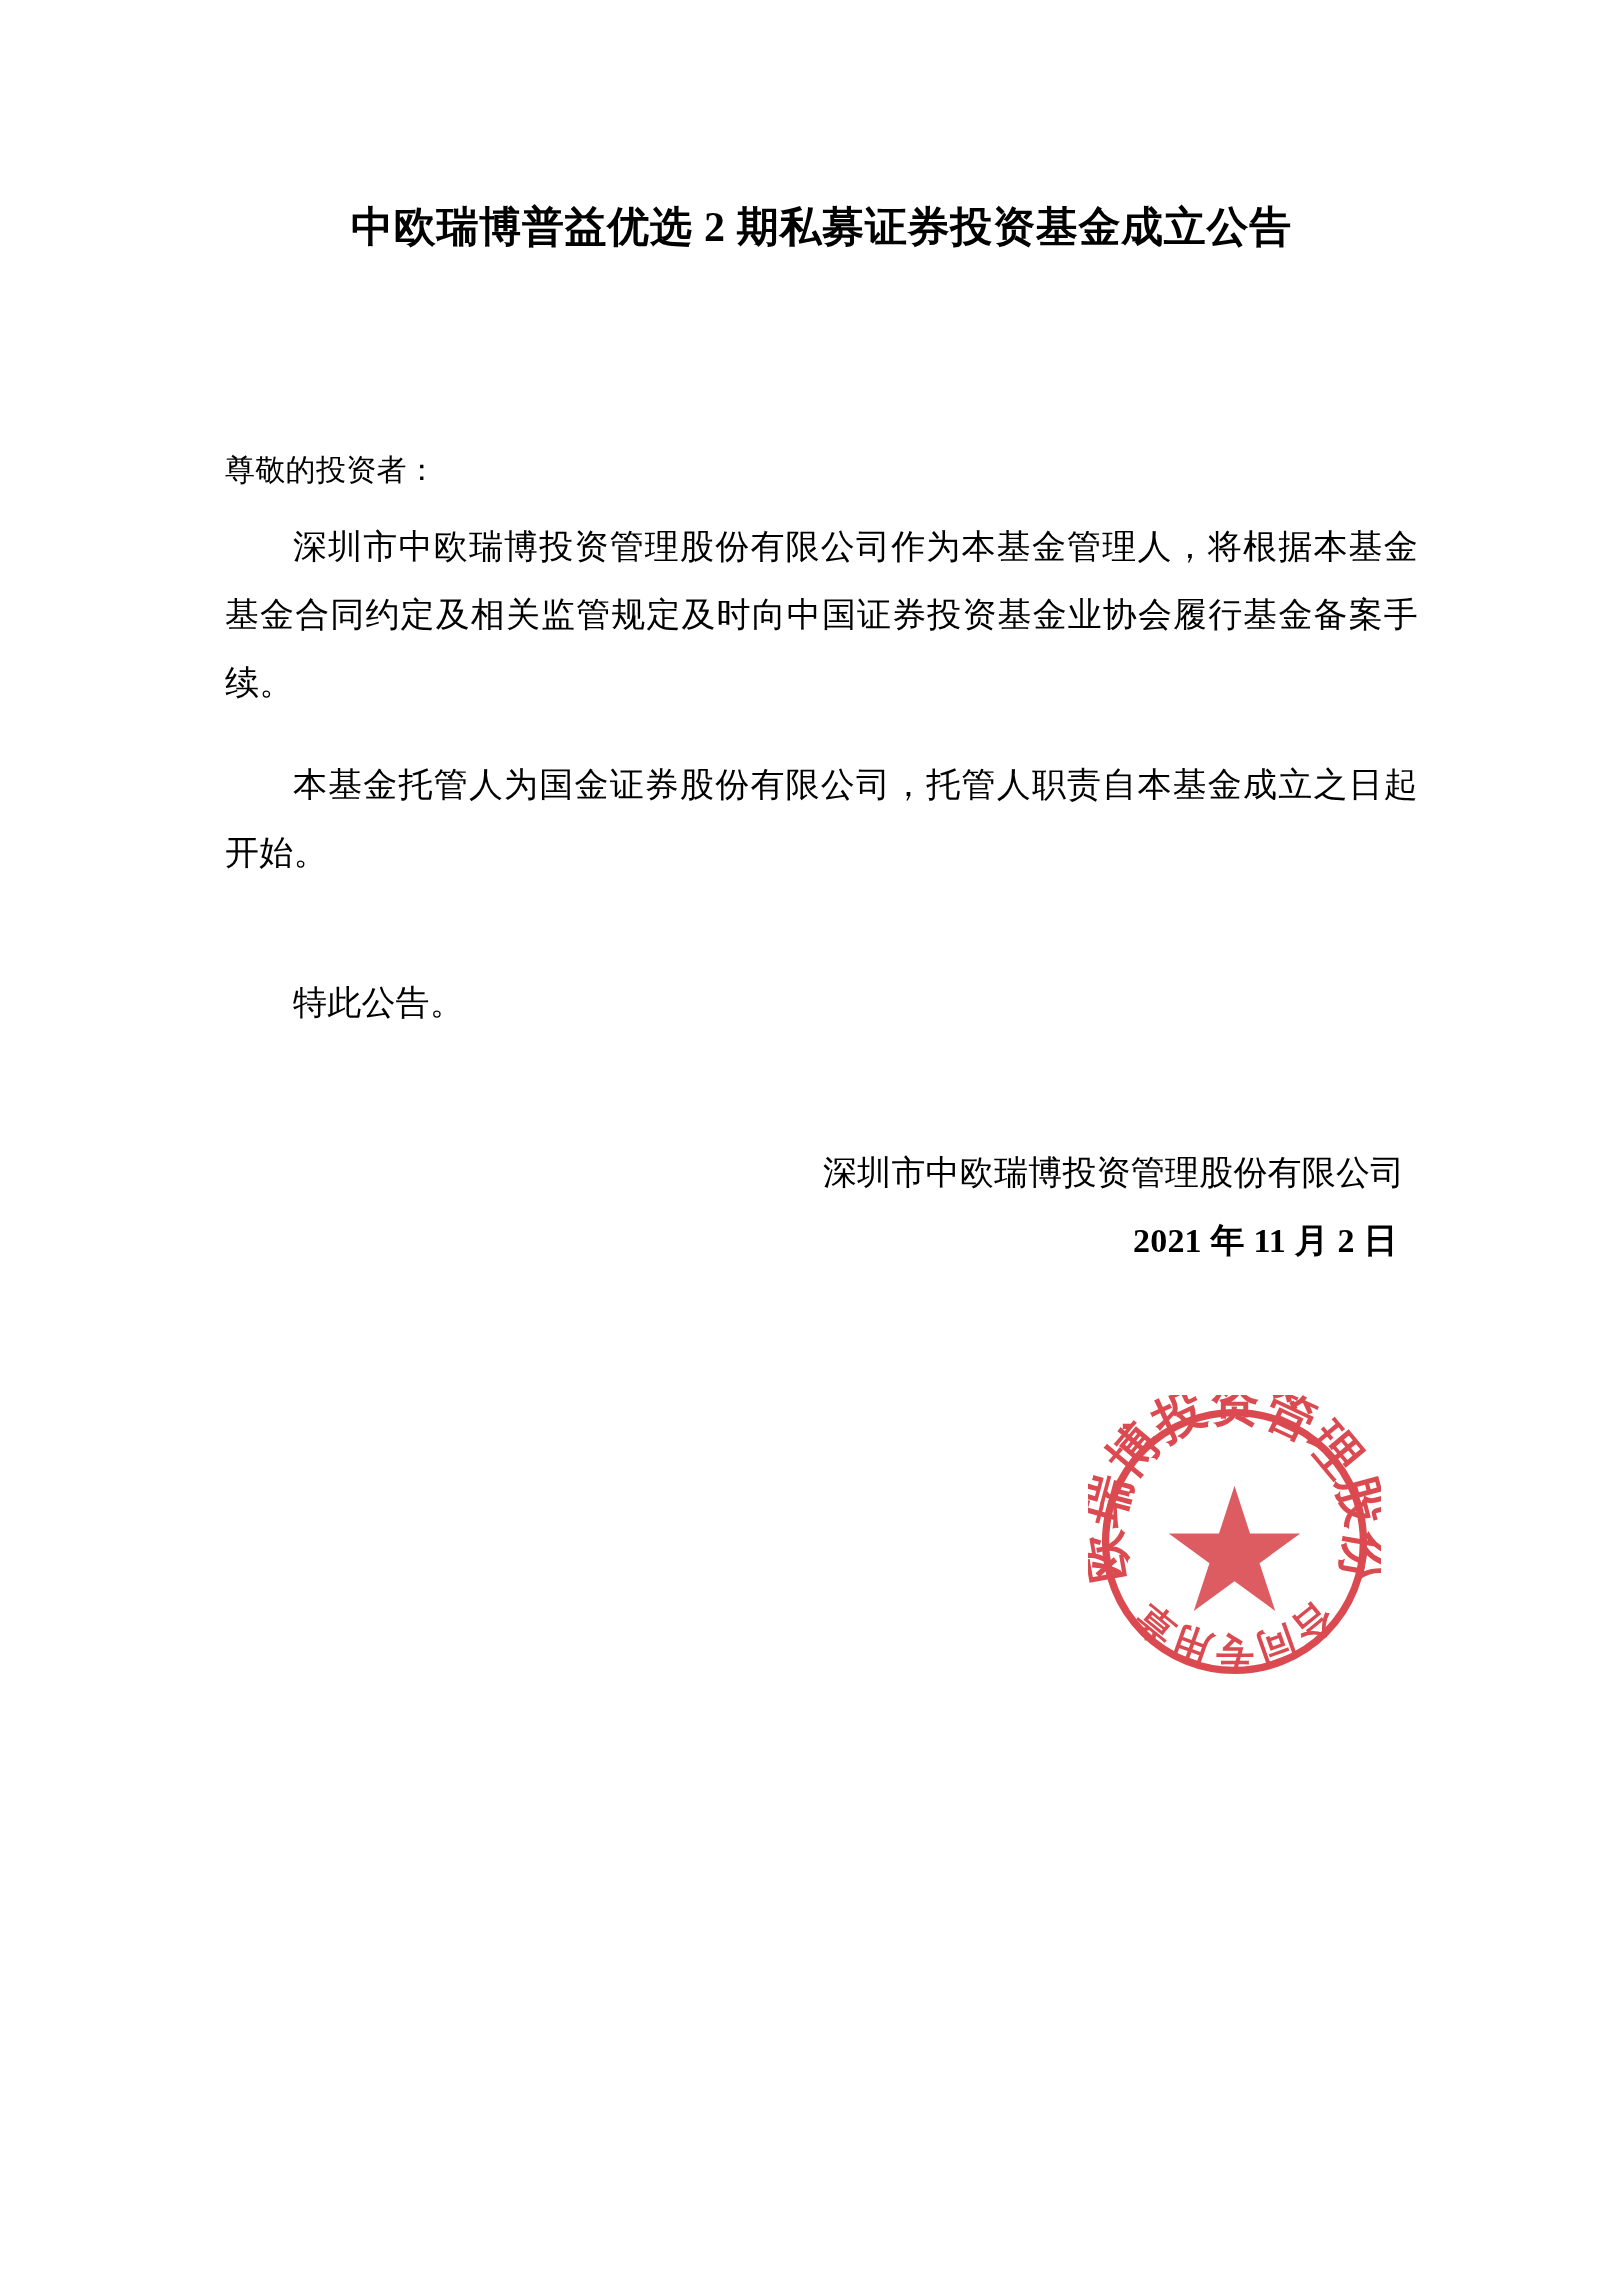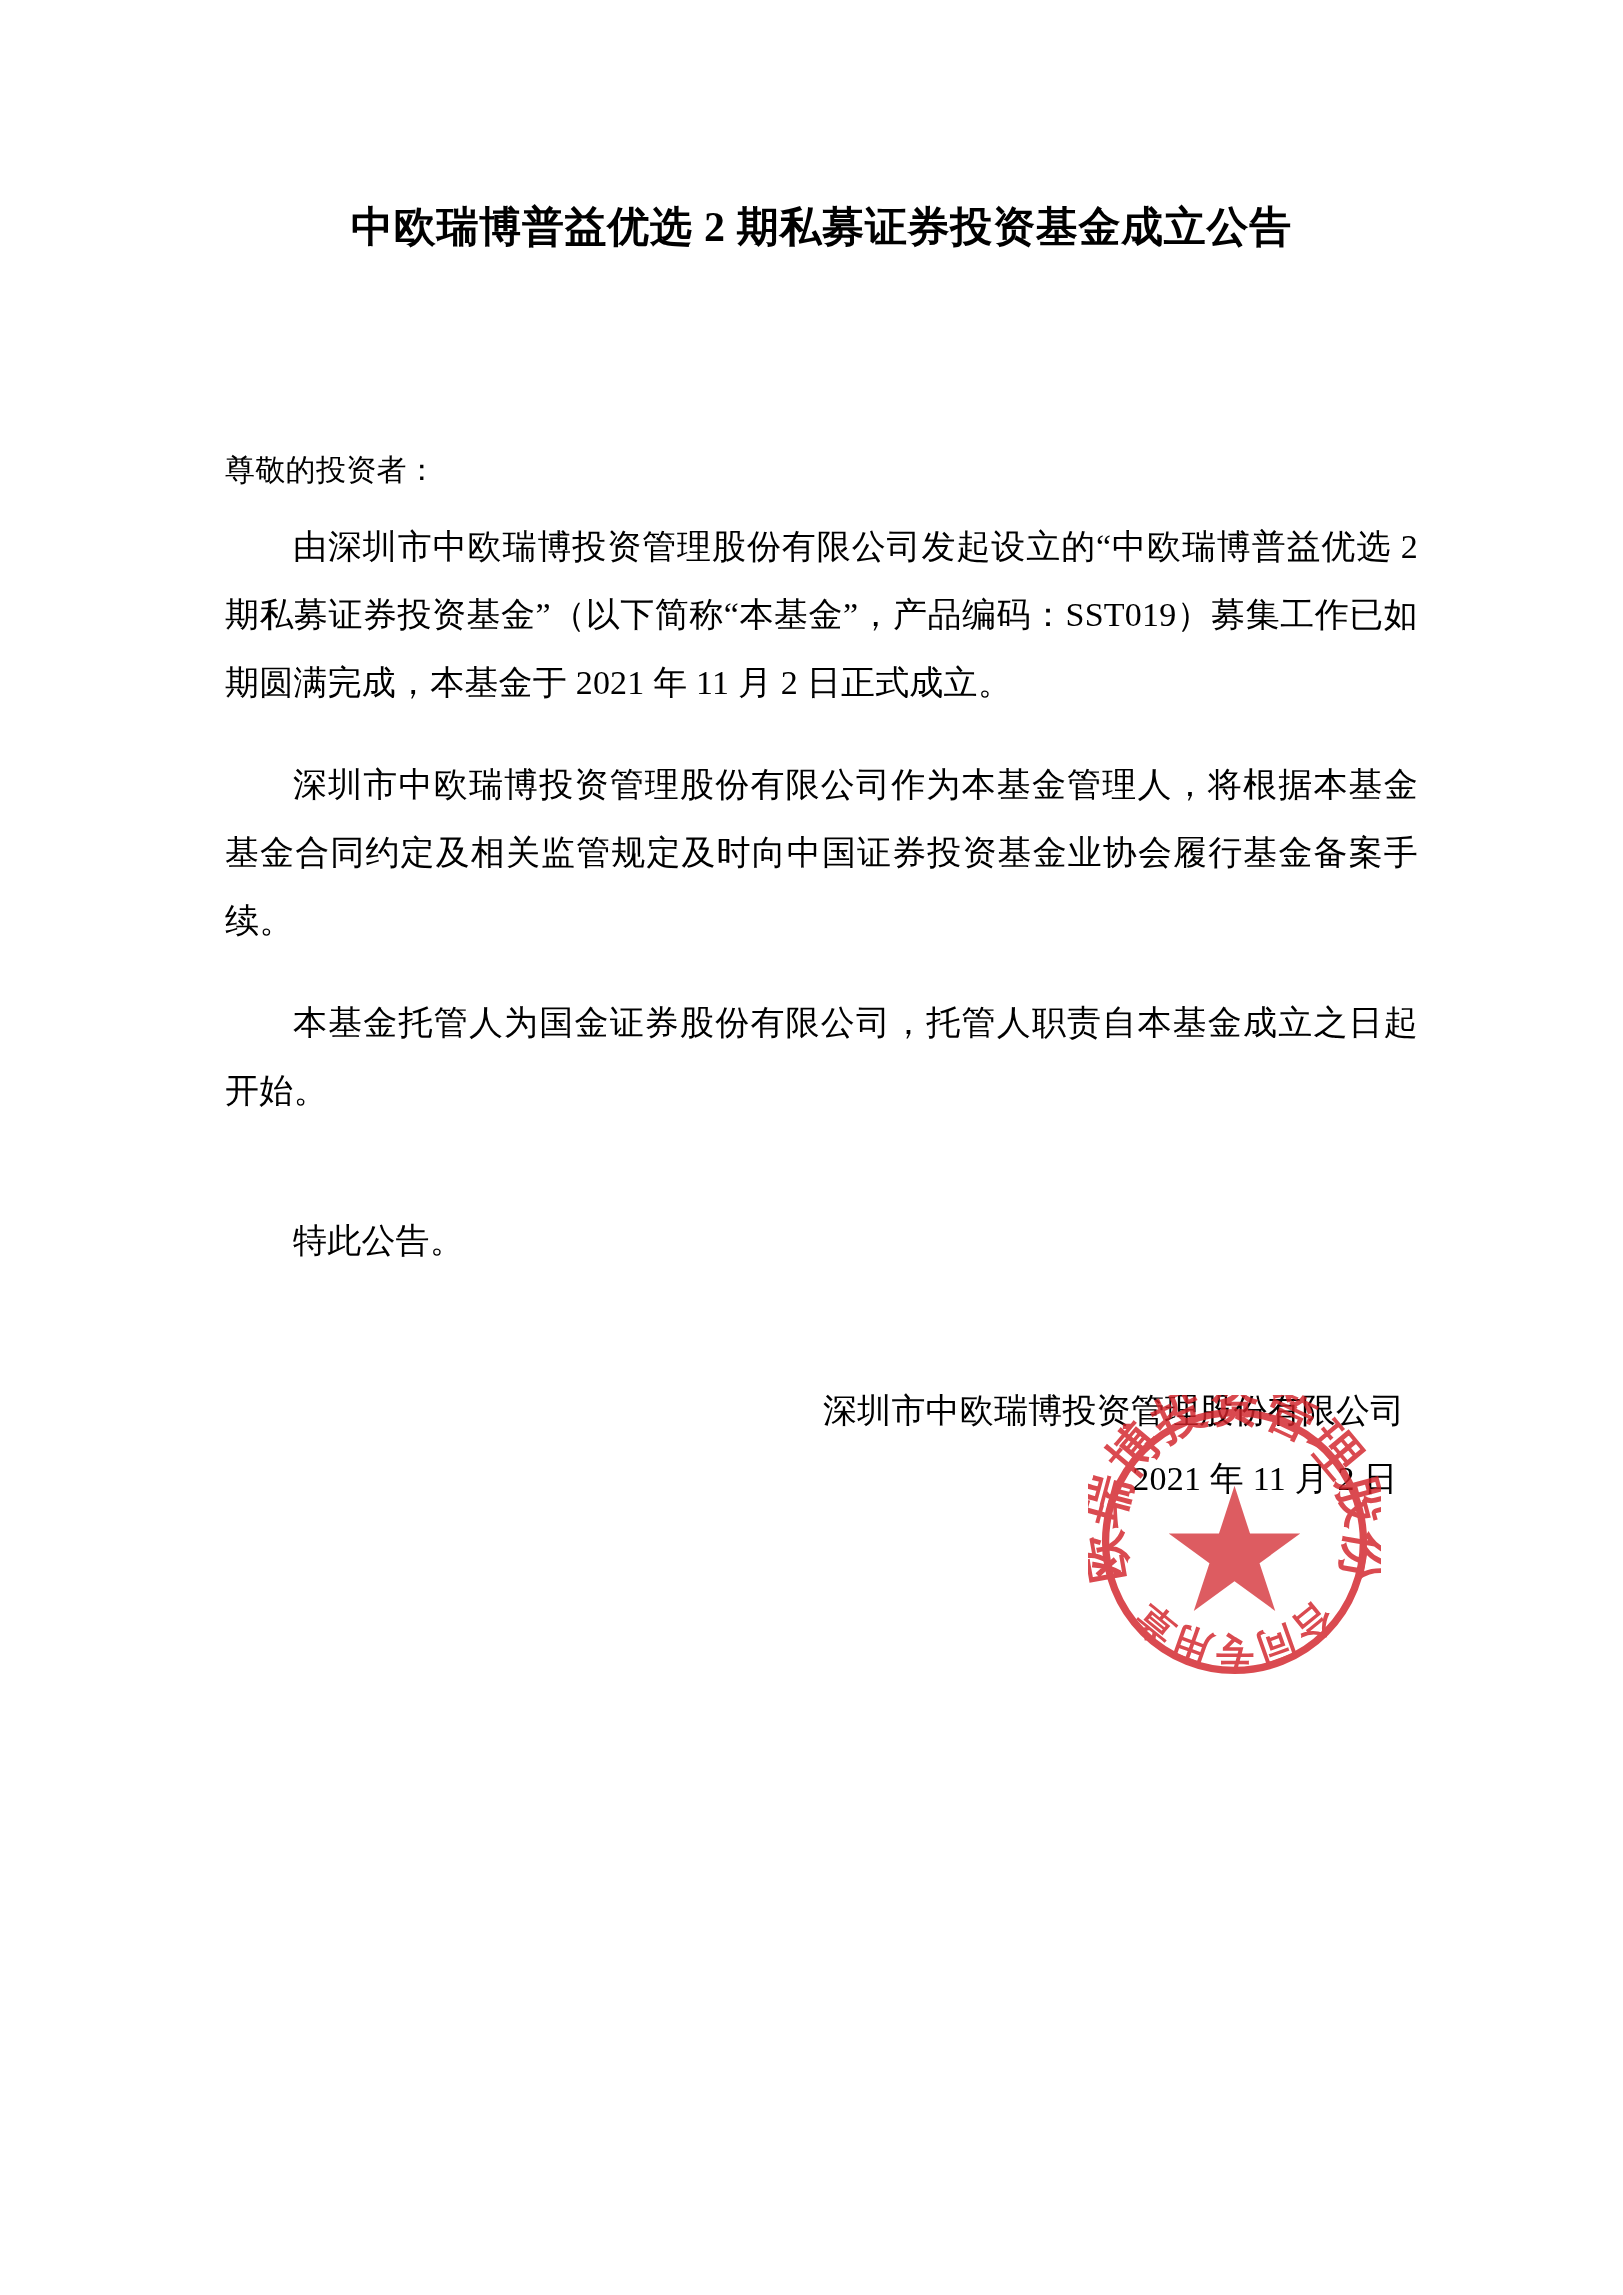--- a/index.html
+++ b/index.html
@@ -64,20 +64,21 @@
   .sign-line {
     font-size: 34px;
     line-height: 2.0;
     letter-spacing: 0.2px;
   }
   .sign-date {
     font-size: 34px;
     line-height: 2.0;
     letter-spacing: 0.2px;
     padding-right: 6.8px;
+    font-weight: bold;
   }
   
   .seal {
     position: absolute;
     left: 1088px;
     top: 1395px;
     width: 293px;
     height: 293px;
     z-index: 3;
     pointer-events: none;
@@ -103,21 +104,20 @@
 </head>
 <body>
 
 <div class="page">
   <div class="doc-inner">
 
     <h1 class="doc-title">中欧瑞博普益优选 2 期私募证券投资基金成立公告</h1>
 
     <div class="salutation">尊敬的投资者：</div>
 
-    <p class="para">由深圳市中欧瑞博投资管理股份有限公司发起设立的“中欧瑞博普益优选 2 期私募证券投资基金”（以下简称“本基金”，产品编码：SST019）募集工作已如期圆满完成，本基金于 2021 年 11 月 2 日正式成立。</p>
 
     <p class="para">深圳市中欧瑞博投资管理股份有限公司作为本基金管理人，将根据本基金基金合同约定及相关监管规定及时向中国证券投资基金业协会履行基金备案手续。</p>
 
     <p class="para">本基金托管人为国金证券股份有限公司，托管人职责自本基金成立之日起开始。</p>
 
     <p class="para closing">特此公告。</p>
 
     <div class="signature-block">
       <div class="sign-line">深圳市中欧瑞博投资管理股份有限公司</div>
       <div class="sign-date">2021 年 11 月 2 日</div>

